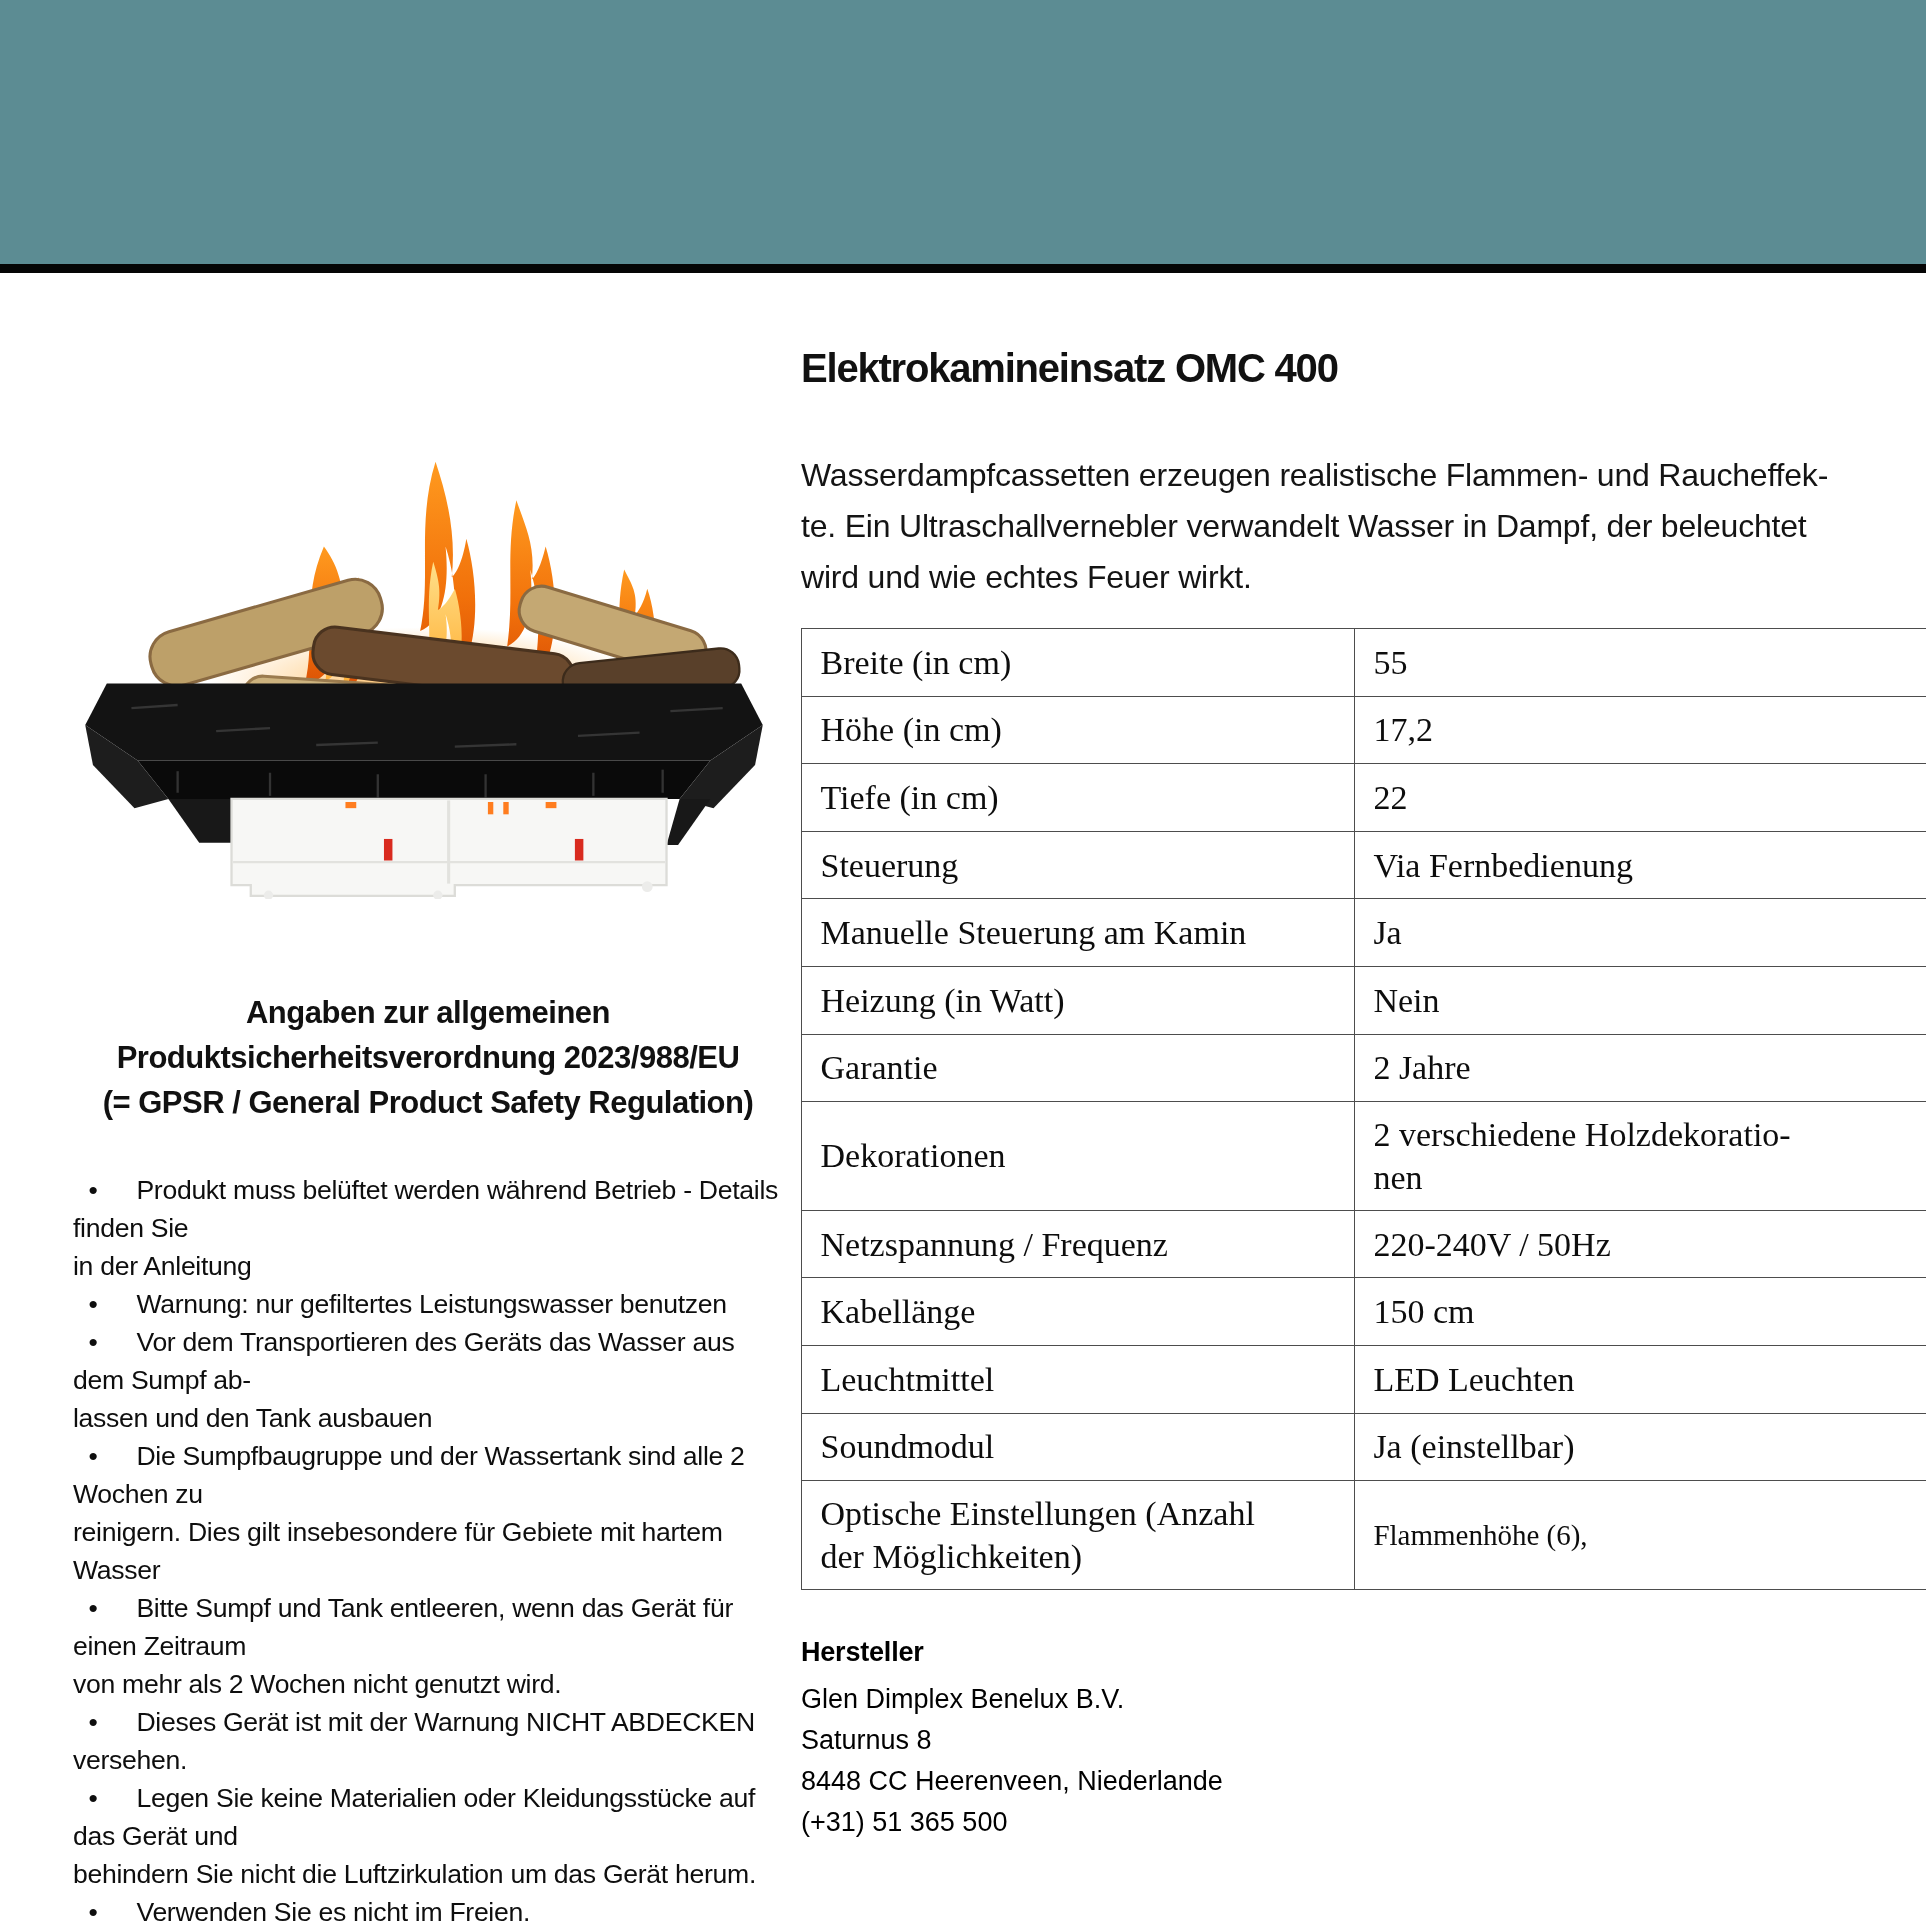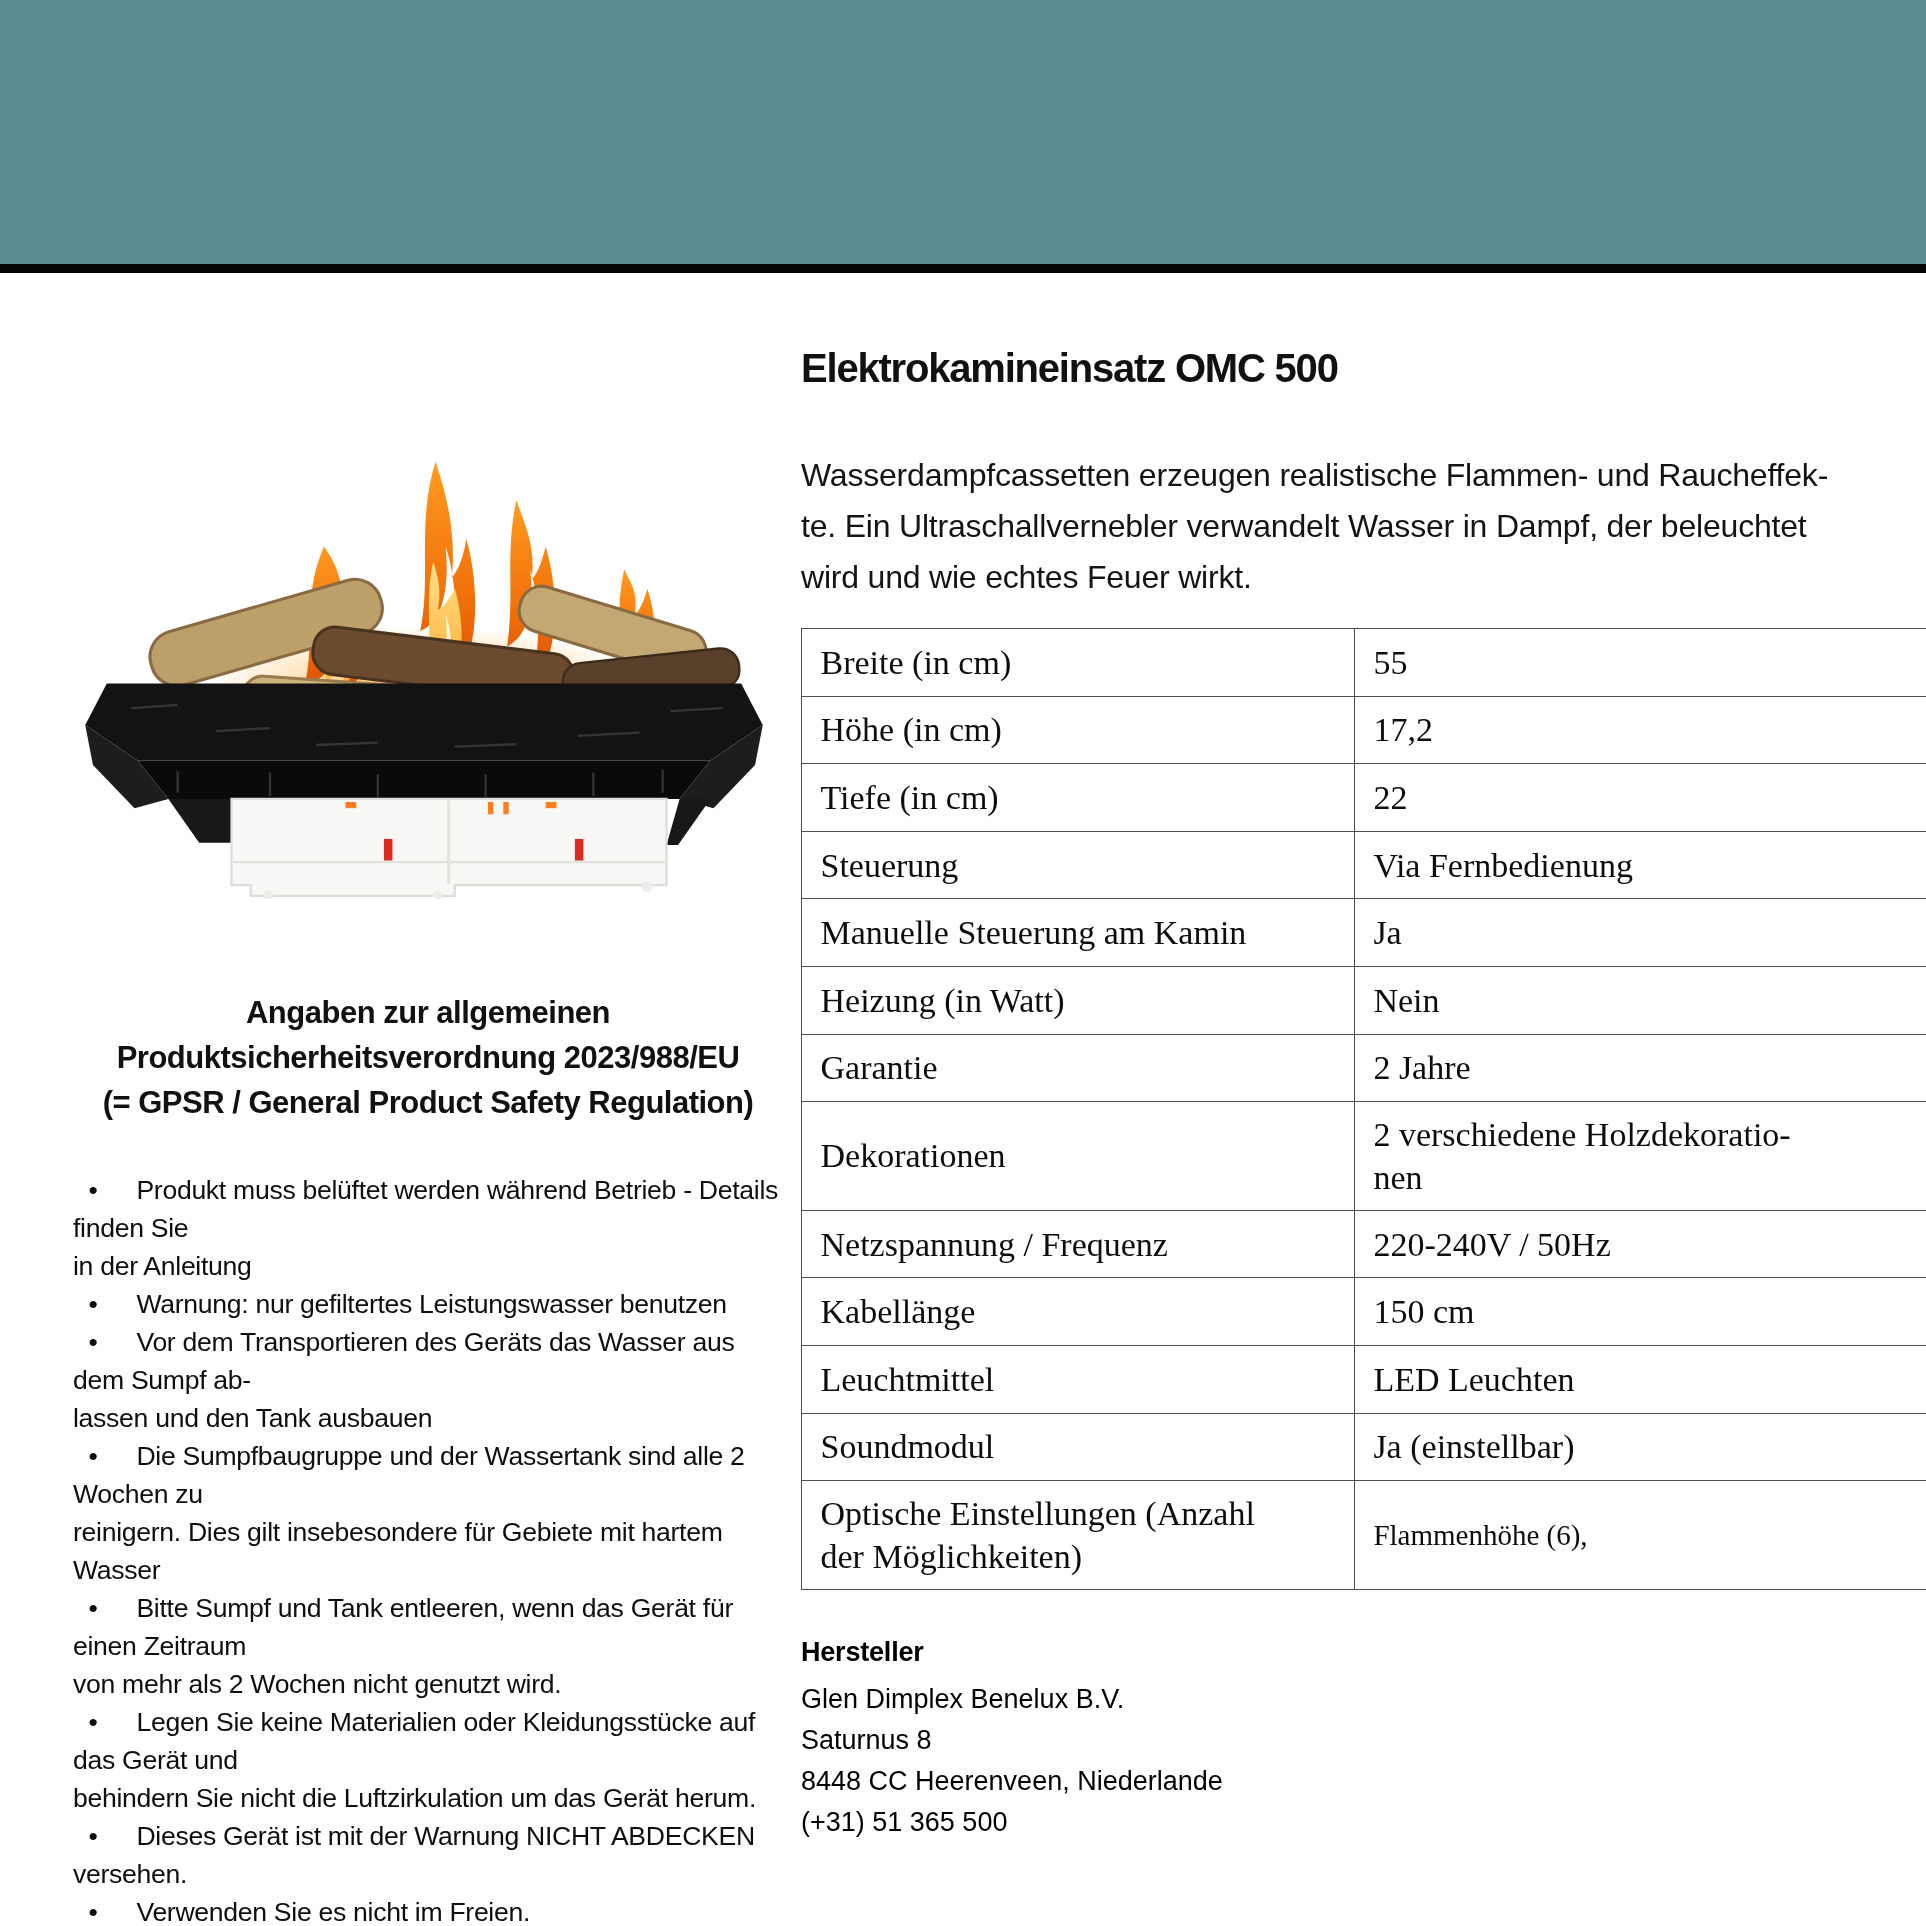--- a/index.html
+++ b/index.html
@@ -141,32 +141,32 @@
     <div class="bullets">
       <p class="bullet">Produkt muss belüftet werden während Betrieb - Details finden Sie
 in der Anleitung</p>
       <p class="bullet">Warnung: nur gefiltertes Leistungswasser benutzen</p>
       <p class="bullet">Vor dem Transportieren des Geräts das Wasser aus dem Sumpf ab-
 lassen und den Tank ausbauen</p>
       <p class="bullet">Die Sumpfbaugruppe und der Wassertank sind alle 2 Wochen zu
 reinigern. Dies gilt insebesondere für Gebiete mit hartem Wasser</p>
       <p class="bullet">Bitte Sumpf und Tank entleeren, wenn das Gerät für einen Zeitraum
 von mehr als 2 Wochen nicht genutzt wird.</p>
+      <p class="bullet">Dieses Gerät ist mit der Warnung NICHT ABDECKEN versehen.</p>
       <p class="bullet">Legen Sie keine Materialien oder Kleidungsstücke auf das Gerät und
 behindern Sie nicht die Luftzirkulation um das Gerät herum.</p>
-      <p class="bullet">Dieses Gerät ist mit der Warnung NICHT ABDECKEN versehen.</p>
       <p class="bullet">Verwenden Sie es nicht im Freien.</p>
       <p class="bullet">Verwenden Sie es nicht in unmittelbarer Nähe einer Badewanne,
 einer Dusche oder eines Schwimmbeckens.</p>
 
     </div>
   </section>
 
   <section class="col-right">
-    <h1 class="page-title">Elektrokamineinsatz OMC 500</h1>
+    <h1 class="page-title">Elektrokamineinsatz OMC 400</h1>
     <p class="intro">Wasserdampfcassetten erzeugen realistische Flammen- und Raucheffek-
 te. Ein Ultraschallvernebler verwandelt Wasser in Dampf, der beleuchtet
 wird und wie echtes Feuer wirkt.</p>
 
     <table class="spec">
       <tbody>
         <tr>
           <td class="label">Breite (in cm)</td>
           <td class="value">55</td>
         </tr>

